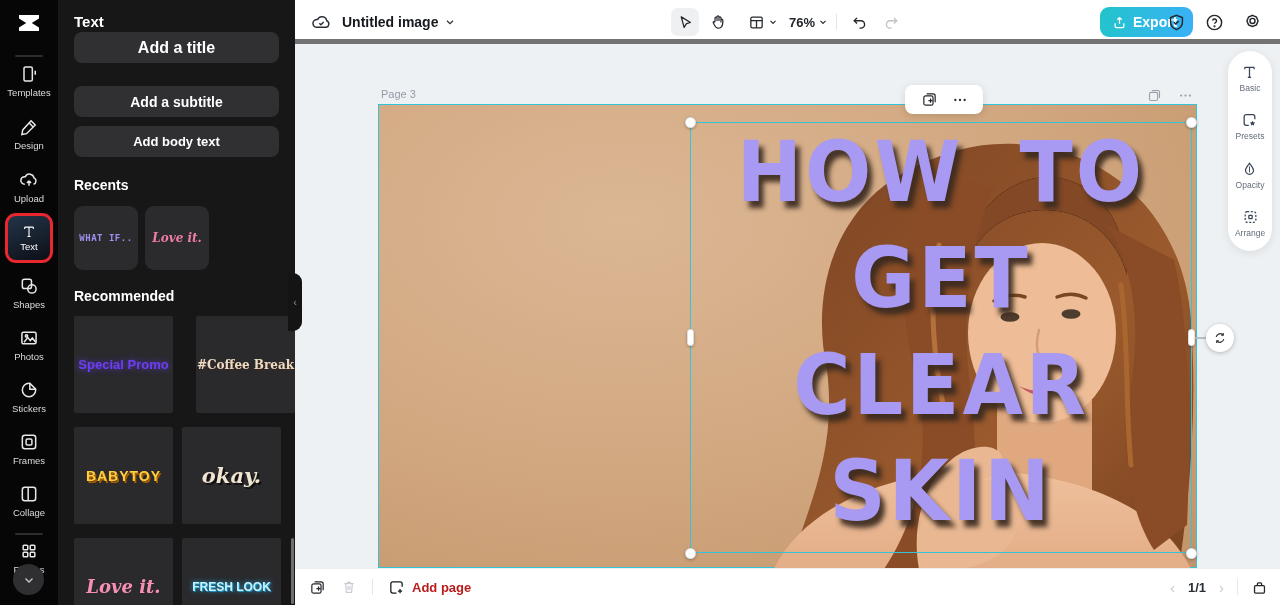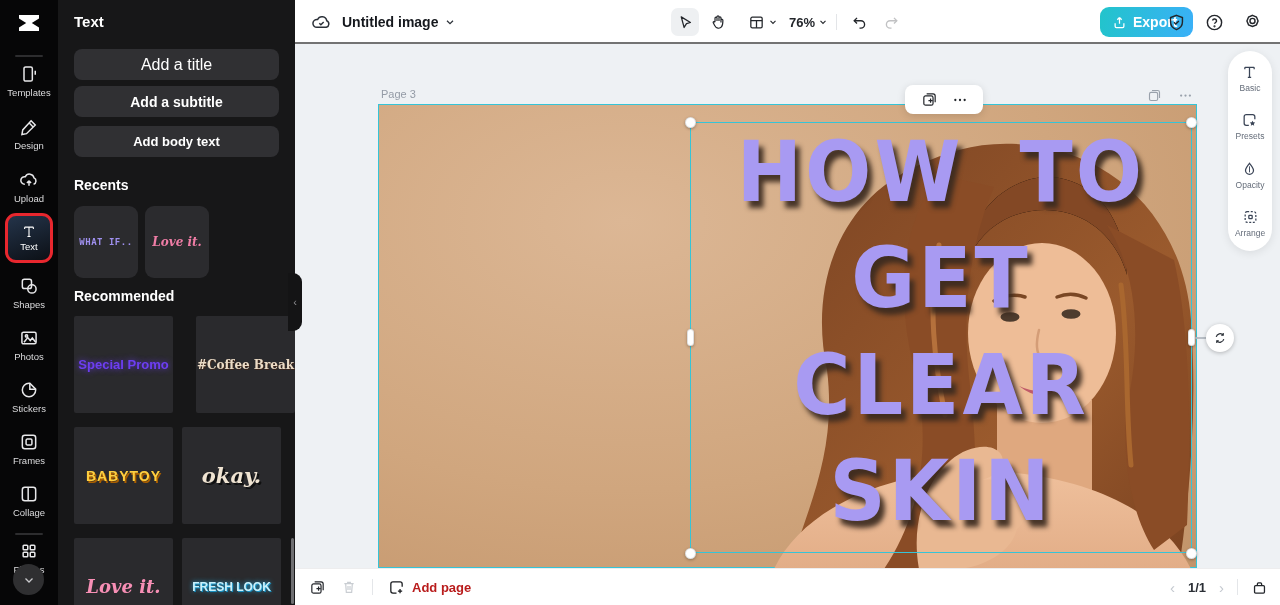--- a/index.html
+++ b/index.html
@@ -18,42 +18,42 @@
      display:flex; flex-direction:column; align-items:center; justify-content:center; gap:2px; cursor:pointer; }
   .rail-text-tile .lbl { font-size:9.5px; color:#fff; }
   .rail-more-btn { position:absolute; left:13px; top:564px; width:31px; height:31px; border-radius:50%; background:#2f2f31;
      display:flex; align-items:center; justify-content:center; cursor:pointer; z-index:2; }
 
   
   .text-panel { position:absolute; left:58px; top:0; width:237px; height:605px; background:#171718; z-index:25; }
   .panel-title { position:absolute; left:16px; top:13px; font-size:15px; font-weight:bold; color:#fff; }
   .panel-btn { position:absolute; left:16px; width:205px; height:31px; border-radius:8px; background:#303033; border:none;
      color:#fff; cursor:pointer; font-family:"Liberation Sans",sans-serif; }
-  .panel-btn.t1 { top:49px; font-size:16px; font-weight:normal; }
+  .panel-btn.t1 { top:32px; font-size:16px; font-weight:bold; }
   .panel-btn.t2 { top:86px; font-size:14px; font-weight:bold; }
   .panel-btn.t3 { top:126px; font-size:13px; font-weight:600; }
   .section-label { position:absolute; left:16px; font-size:14px; font-weight:bold; color:#fff; }
-  .recent-card { position:absolute; top:206px; width:64px; height:72px; border-radius:9px; background:#2b2b2e;
+  .recent-card { position:absolute; top:206px; width:64px; height:64px; border-radius:9px; background:#2b2b2e;
      display:flex; align-items:center; justify-content:center; cursor:pointer; overflow:hidden; }
   .reco-card { position:absolute; width:99px; height:97px; border-radius:2px; background:#2a2a2d;
      display:flex; align-items:center; justify-content:center; cursor:pointer; overflow:hidden; }
   .txt-whatif { font-family:"DejaVu Sans Mono",monospace; font-weight:bold; font-size:9px; letter-spacing:.5px; color:#9f90ef; }
   .txt-loveit-s { font-family:"DejaVu Serif",serif; font-style:italic; font-weight:bold; font-size:12px; color:#f07da6; }
   .txt-promo { font-weight:bold; font-size:13px; color:#6d3ef2; text-shadow:0 0 6px rgba(109,62,242,.8); }
   .txt-coffee { font-family:"DejaVu Serif",serif; font-weight:bold; font-size:12px; color:#ecdcc6; text-shadow:1px 1px 0 #3a241a; }
   .txt-babytoy { font-weight:bold; font-size:14px; letter-spacing:1px; color:#ffcf3f; text-shadow:1.5px 1.5px 0 #a85e00; }
   .txt-okay { font-family:"DejaVu Serif",serif; font-style:italic; font-weight:bold; font-size:21px; color:#f0e4d2; text-shadow:2px 2px 0 #101010; }
   .txt-loveit { font-family:"DejaVu Serif",serif; font-style:italic; font-weight:bold; font-size:18px; color:#f78fb5; }
   .txt-fresh { font-weight:bold; font-size:12px; color:#c8f1fc; text-shadow:0 0 5px #2ab5e8, 1px 1px 0 #1585b5; }
   .panel-scroll-thumb { position:absolute; right:1px; top:538px; width:3px; height:66px; border-radius:2px; background:#6f6f72; }
   .panel-collapse { position:absolute; left:288px; top:273px; width:14px; height:58px; background:#141415; border-radius:0 9px 9px 0;
      display:flex; align-items:center; justify-content:center; color:#8b8b8e; font-size:11px; cursor:pointer; z-index:26; }
 
   
-  .topbar { position:absolute; left:295px; top:0; width:985px; height:44px; background:#fff; border-bottom:2px solid #737373; z-index:20; }
+  .topbar { position:absolute; left:295px; top:0; width:985px; height:44px; background:#fff; border-bottom:5px solid #737373; z-index:20; }
   .tb-group { position:absolute; display:flex; align-items:center; }
   .proj-name { font-size:14px; font-weight:600; color:#15181d; margin:0 6px 0 10px; }
   .tool-btn { width:28px; height:28px; border-radius:7px; display:flex; align-items:center; justify-content:center; cursor:pointer; }
   .tool-btn.active { background:#eef0f2; }
   .zoom-val { font-size:13px; color:#23262b; font-weight:600; margin:0 3px 0 6px; }
   .tb-divider { width:1px; height:16px; background:#e3e5e8; margin:0 8px; }
   .export-btn { position:absolute; left:805px; top:7px; height:30px; padding:0 16px 0 12px; border:none; border-radius:9px;
      background:linear-gradient(100deg,#22c4cb,#3ab0f8); color:#fff; font-size:14px; font-weight:bold;
      display:flex; align-items:center; gap:6px; cursor:pointer; font-family:"Liberation Sans",sans-serif; }
   .tb-icon { cursor:pointer; }

